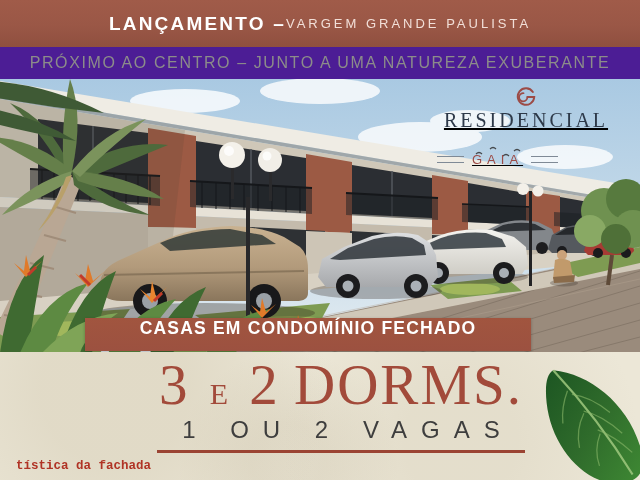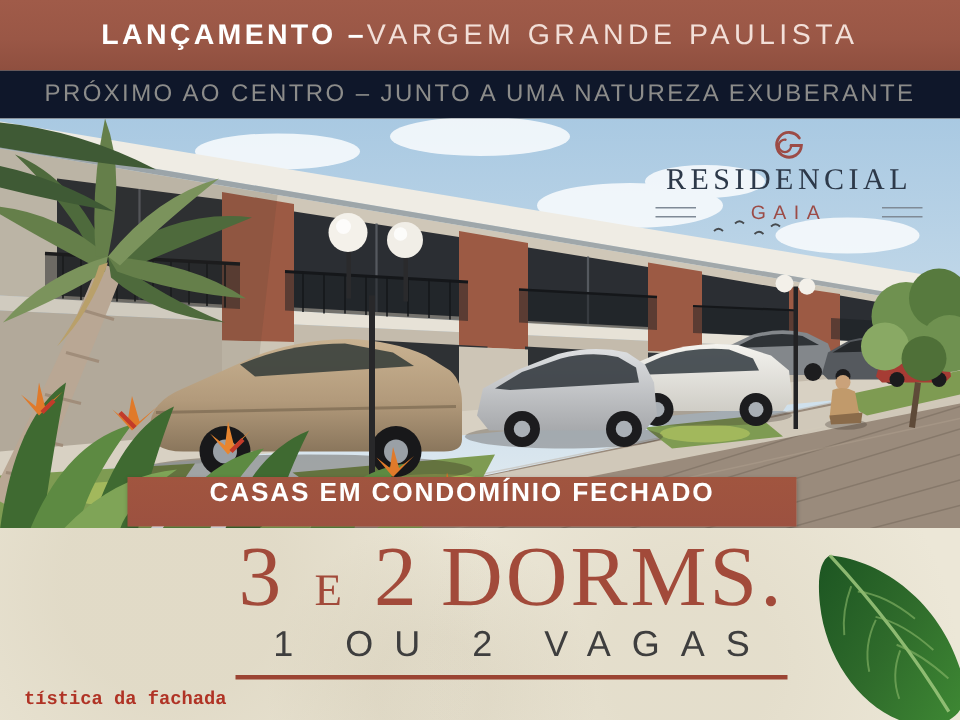--- a/index.html
+++ b/index.html
@@ -8,42 +8,42 @@
     background:#ECE7D7;font-family:"Liberation Sans",sans-serif;
     -webkit-font-smoothing:antialiased;
   }
   
   .banner-top{
     position:absolute;left:0;top:0;width:640px;height:47px;
     background:linear-gradient(180deg,#a05b49 0%,#9A5746 55%,#8f4f3f 100%);
     display:flex;align-items:center;justify-content:center;white-space:nowrap;
   }
   .banner-top .hl{font-weight:800;color:#ffffff;font-size:19px;letter-spacing:2.2px;}
-  .banner-top .rest{font-weight:300;color:#f2dfd8;font-size:19px;letter-spacing:3px;}
+  .banner-top .rest{font-weight:300;color:#f2dfd8;font-size:13px;letter-spacing:3px;}
   
   .banner-sub{
-    position:absolute;left:0;top:47px;width:640px;height:32px;background:#0f172a;
+    position:absolute;left:0;top:47px;width:640px;height:32px;background:#4c1d95;
     display:flex;align-items:center;justify-content:center;
   }
   .banner-sub span{
     color:#8c8c8a;font-size:16px;font-weight:300;letter-spacing:1.6px;white-space:nowrap;
   }
   
   .hero{position:absolute;left:0;top:79px;width:640px;height:273px;}
   .hero svg{display:block;}
   
   .logo{
-    position:absolute;left:437px;top:86px;width:178px;text-align:center;line-height:1;
+    position:absolute;left:437px;top:86px;width:178px;text-align:center;line-height:1;text-decoration:underline;
   }
   .logo .mono{height:22px;margin-bottom:2px;}
   .logo .name{
     font-family:"Liberation Serif",serif;font-size:20px;letter-spacing:3px;
     color:#2D3949;font-weight:500;
   }
-  .logo .gaia-row{display:flex;align-items:center;justify-content:space-between;gap:8px;margin-top:5px;}
+  .logo .gaia-row{display:flex;align-items:center;justify-content:flex-start;gap:8px;margin-top:23px;}
   .logo .dline{width:27px;height:5px;border-top:1.5px solid #7f8a96;border-bottom:1.5px solid #7f8a96;}
   .logo .gaia{color:#9C4B46;font-size:13px;letter-spacing:5px;font-weight:400;}
   
   .ribbon{
     position:absolute;left:85px;top:318px;width:446px;height:33px;
     background:linear-gradient(180deg,#a1553f 0%,#9C5140 100%);
     display:flex;align-items:flex-start;justify-content:center;
     box-shadow:0 1px 3px rgba(0,0,0,.25);
   }
   .ribbon span{color:#fff;font-weight:800;font-size:17.5px;letter-spacing:1.2px;white-space:nowrap;}

